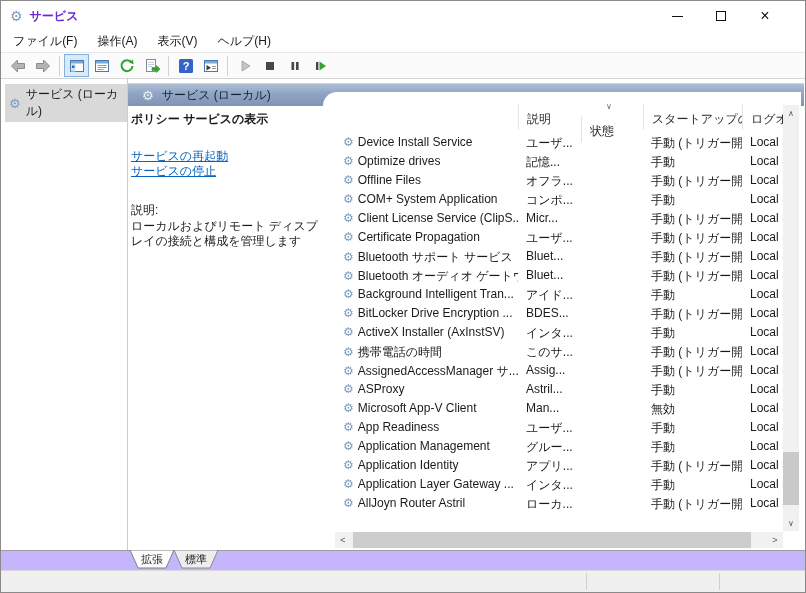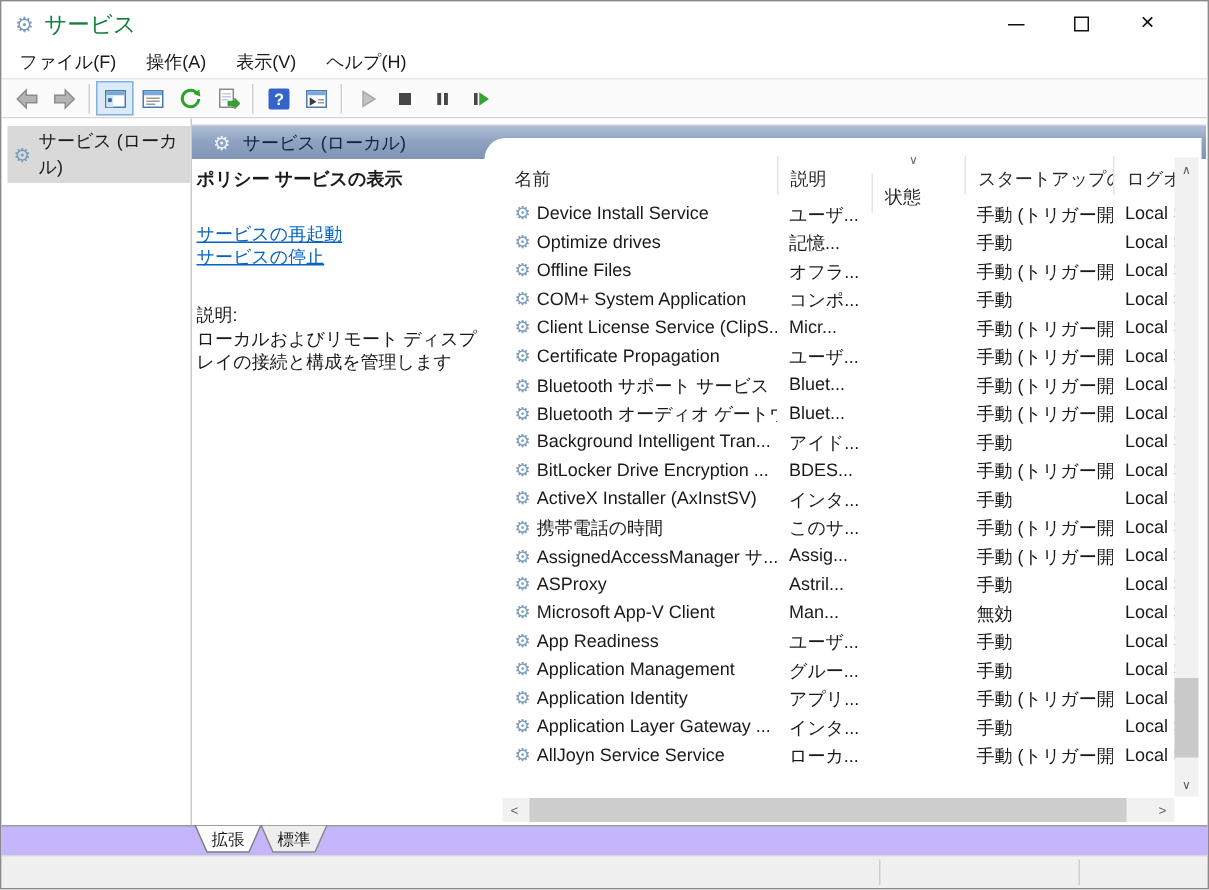--- a/index.html
+++ b/index.html
@@ -3,21 +3,21 @@
 <meta charset="utf-8">
 <style>
   * { margin:0; padding:0; box-sizing:border-box; }
   html,body { background:#ddd; }
   body { font-family:"Liberation Sans","DejaVu Sans",sans-serif; font-size:12px; color:#1a1a1a; }
   .window { position:relative; width:806px; height:593px; background:#fff; border:1px solid #8a8a8a; overflow:hidden; }
 
   
   .titlebar { height:30px; display:flex; align-items:center; padding-left:9px; background:#fff; position:relative; }
   .title-gear { font-size:14px; color:#7c9cbd; margin-right:7px; line-height:1; }
-  .title-text { font-size:15px; color:#15803d; }
+  .title-text { font-size:12px; color:#6d28d9;font-weight:bold; }
   .win-controls { position:absolute; right:18px; top:0; height:30px; display:flex; }
   .win-btn { width:44px; height:30px; display:flex; align-items:center; justify-content:center; }
   .glyph-min { width:11px; height:1px; background:#111; display:block; }
   .glyph-max { width:10px; height:10px; border:1px solid #111; display:block; }
   .glyph-close { font-size:16px; color:#111; line-height:1; }
 
   
   .menubar { height:21px; display:flex; align-items:flex-end; padding-left:2px; background:#fff; }
   .menu-item { padding:2px 10px; }
 
@@ -223,21 +223,20 @@
           <a href="#">サービスの再起動</a>
           <a href="#">サービスの停止</a>
         </div>
         <div class="desc-label">説明:</div>
         <div class="desc-text">ローカルおよびリモート ディスプレイの接続と構成を管理します</div>
       </div>
 
       <div class="list-panel">
 
         <div class="list-header">
-          <div class="hcell col-name">名前</div>
           <div class="hcell col-desc b">説明</div>
           <div class="hcell col-status b">状態</div>
           <div class="hcell col-startup b">スタートアップの種類</div>
           <div class="hcell col-logon b">ログオン</div>
           <div class="sort-glyph">∨</div>
         </div>
 
         <div class="rows">
 
             <div class="srow">
@@ -386,21 +385,21 @@
 
             <div class="srow">
               <div class="cell cell-name col-name"><span class="gear">⚙</span><span>Application Layer Gateway ...</span></div>
               <div class="cell col-desc">インタ...</div>
               <div class="cell col-status"></div>
               <div class="cell col-startup">手動</div>
               <div class="cell col-logon">Local S</div>
             </div>
 
             <div class="srow">
-              <div class="cell cell-name col-name"><span class="gear">⚙</span><span>AllJoyn Service Service</span></div>
+              <div class="cell cell-name col-name"><span class="gear">⚙</span><span>AllJoyn Router Astril</span></div>
               <div class="cell col-desc">ローカ...</div>
               <div class="cell col-status"></div>
               <div class="cell col-startup">手動 (トリガー開始)</div>
               <div class="cell col-logon">Local S</div>
             </div>
           </div>
 
         <div class="vscroll">
           <div class="arr arr-up">∧</div>
           <div class="v-thumb"></div>

